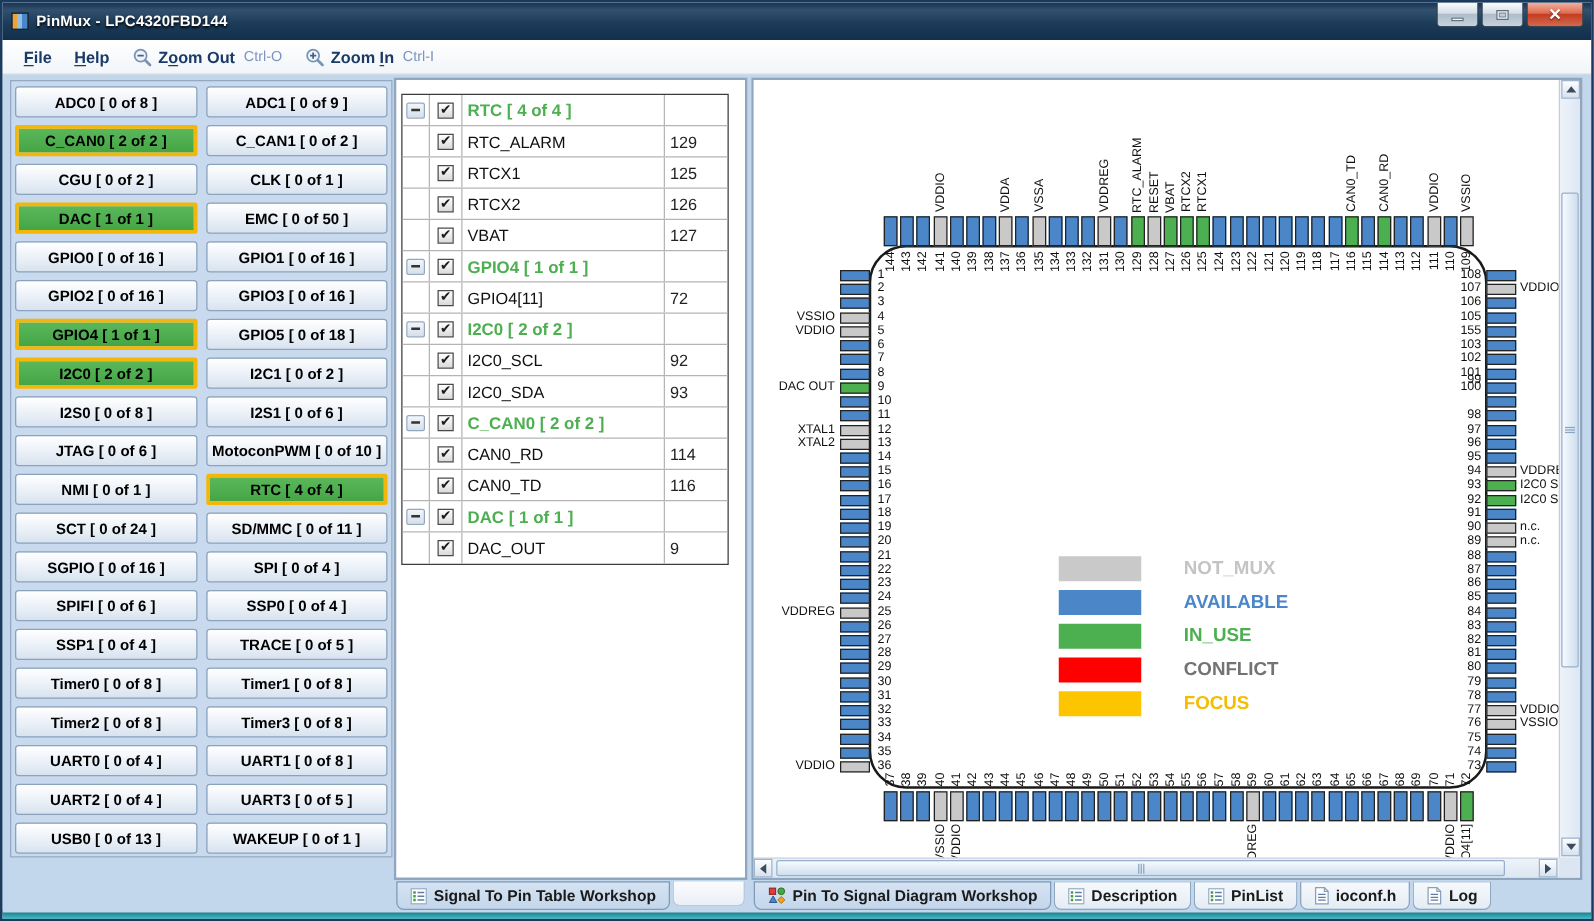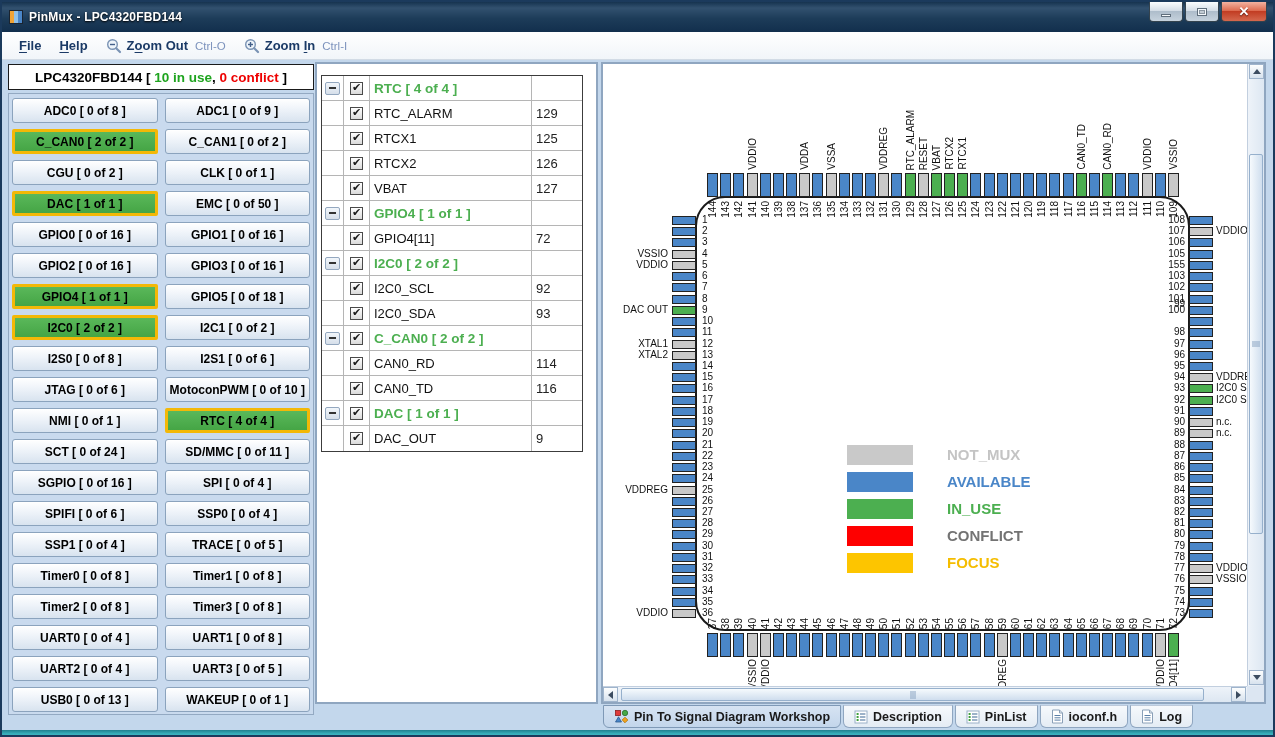--- a/index.html
+++ b/index.html
@@ -187,21 +187,20 @@
         </span>
         <span>Zoom <u>I</u>n</span>
         <span class="menu-shortcut">Ctrl-I</span>
       </div>
     </div>
 </div>
 
 <div class="content">
 
   <div class="left-panel">
-    <div class="lp-header"><span>LPC4320FBD144 [ </span><span class="grn">10 in use</span><span>, </span><span class="red">0 conflict</span><span> ]</span></div>
     <div class="lp-body">
         <div class="p-btn">ADC0 [ 0 of 8 ]</div>
         <div class="p-btn">ADC1 [ 0 of 9 ]</div>
         <div class="p-btn inuse">C_CAN0 [ 2 of 2 ]</div>
         <div class="p-btn">C_CAN1 [ 0 of 2 ]</div>
         <div class="p-btn">CGU [ 0 of 2 ]</div>
         <div class="p-btn">CLK [ 0 of 1 ]</div>
         <div class="p-btn inuse">DAC [ 1 of 1 ]</div>
         <div class="p-btn">EMC [ 0 of 50 ]</div>
         <div class="p-btn">GPIO0 [ 0 of 16 ]</div>
@@ -735,20 +734,37 @@
             <i></i>
           </span>
         </div>
       <div class="sb-btn" style="left:628px;">
           <span class="tri right"></span>
         </div>
     </div>
     <div class="sb-corner"></div>
   </div>
 
+  <div class="tabstrip left-strip">
+      <div class="tab selected">
+        <span class="icon">
+          <svg width="14" height="14" viewBox="0 0 14 14">
+            <rect x="1" y="1" width="12" height="12" fill="#ffffff" stroke="#9ab0c8" stroke-width="1"></rect>
+            <rect x="2.6" y="3" width="2" height="2" fill="#3fa03f"></rect>
+            <rect x="2.6" y="6" width="2" height="2" fill="#3fa03f"></rect>
+            <rect x="2.6" y="9" width="2" height="2" fill="#3fa03f"></rect>
+            <line x1="6" y1="4" x2="11.4" y2="4" stroke="#5b7fa6" stroke-width="1.2"></line>
+            <line x1="6" y1="7" x2="11.4" y2="7" stroke="#5b7fa6" stroke-width="1.2"></line>
+            <line x1="6" y1="10" x2="11.4" y2="10" stroke="#5b7fa6" stroke-width="1.2"></line>
+          </svg>
+        </span>
+        <span>Signal To Pin Table Workshop</span>
+      </div>
+      <div class="tab-filler"></div>
+    </div>
   <div class="tabstrip right-strip">
       <div class="tab selected">
         <span class="icon">
           <svg width="15" height="15" viewBox="0 0 15 15">
             <rect x="1.5" y="1.5" width="5" height="5" fill="#e03c3c" stroke="#8e1f1f" stroke-width="0.8"></rect>
             <circle cx="11" cy="4" r="2.7" fill="#46a846" stroke="#2c6e2c" stroke-width="0.8"></circle>
             <path d="M1.5,13 L7.5,13 L4.5,7.8 Z" fill="#4a86c8" stroke="#2c5a90" stroke-width="0.8"></path>
             <path d="M11,8.2 L13.8,11 L11,13.8 L8.2,11 Z" fill="#f2a31d" stroke="#b07208" stroke-width="0.8"></path>
           </svg>
         </span>

